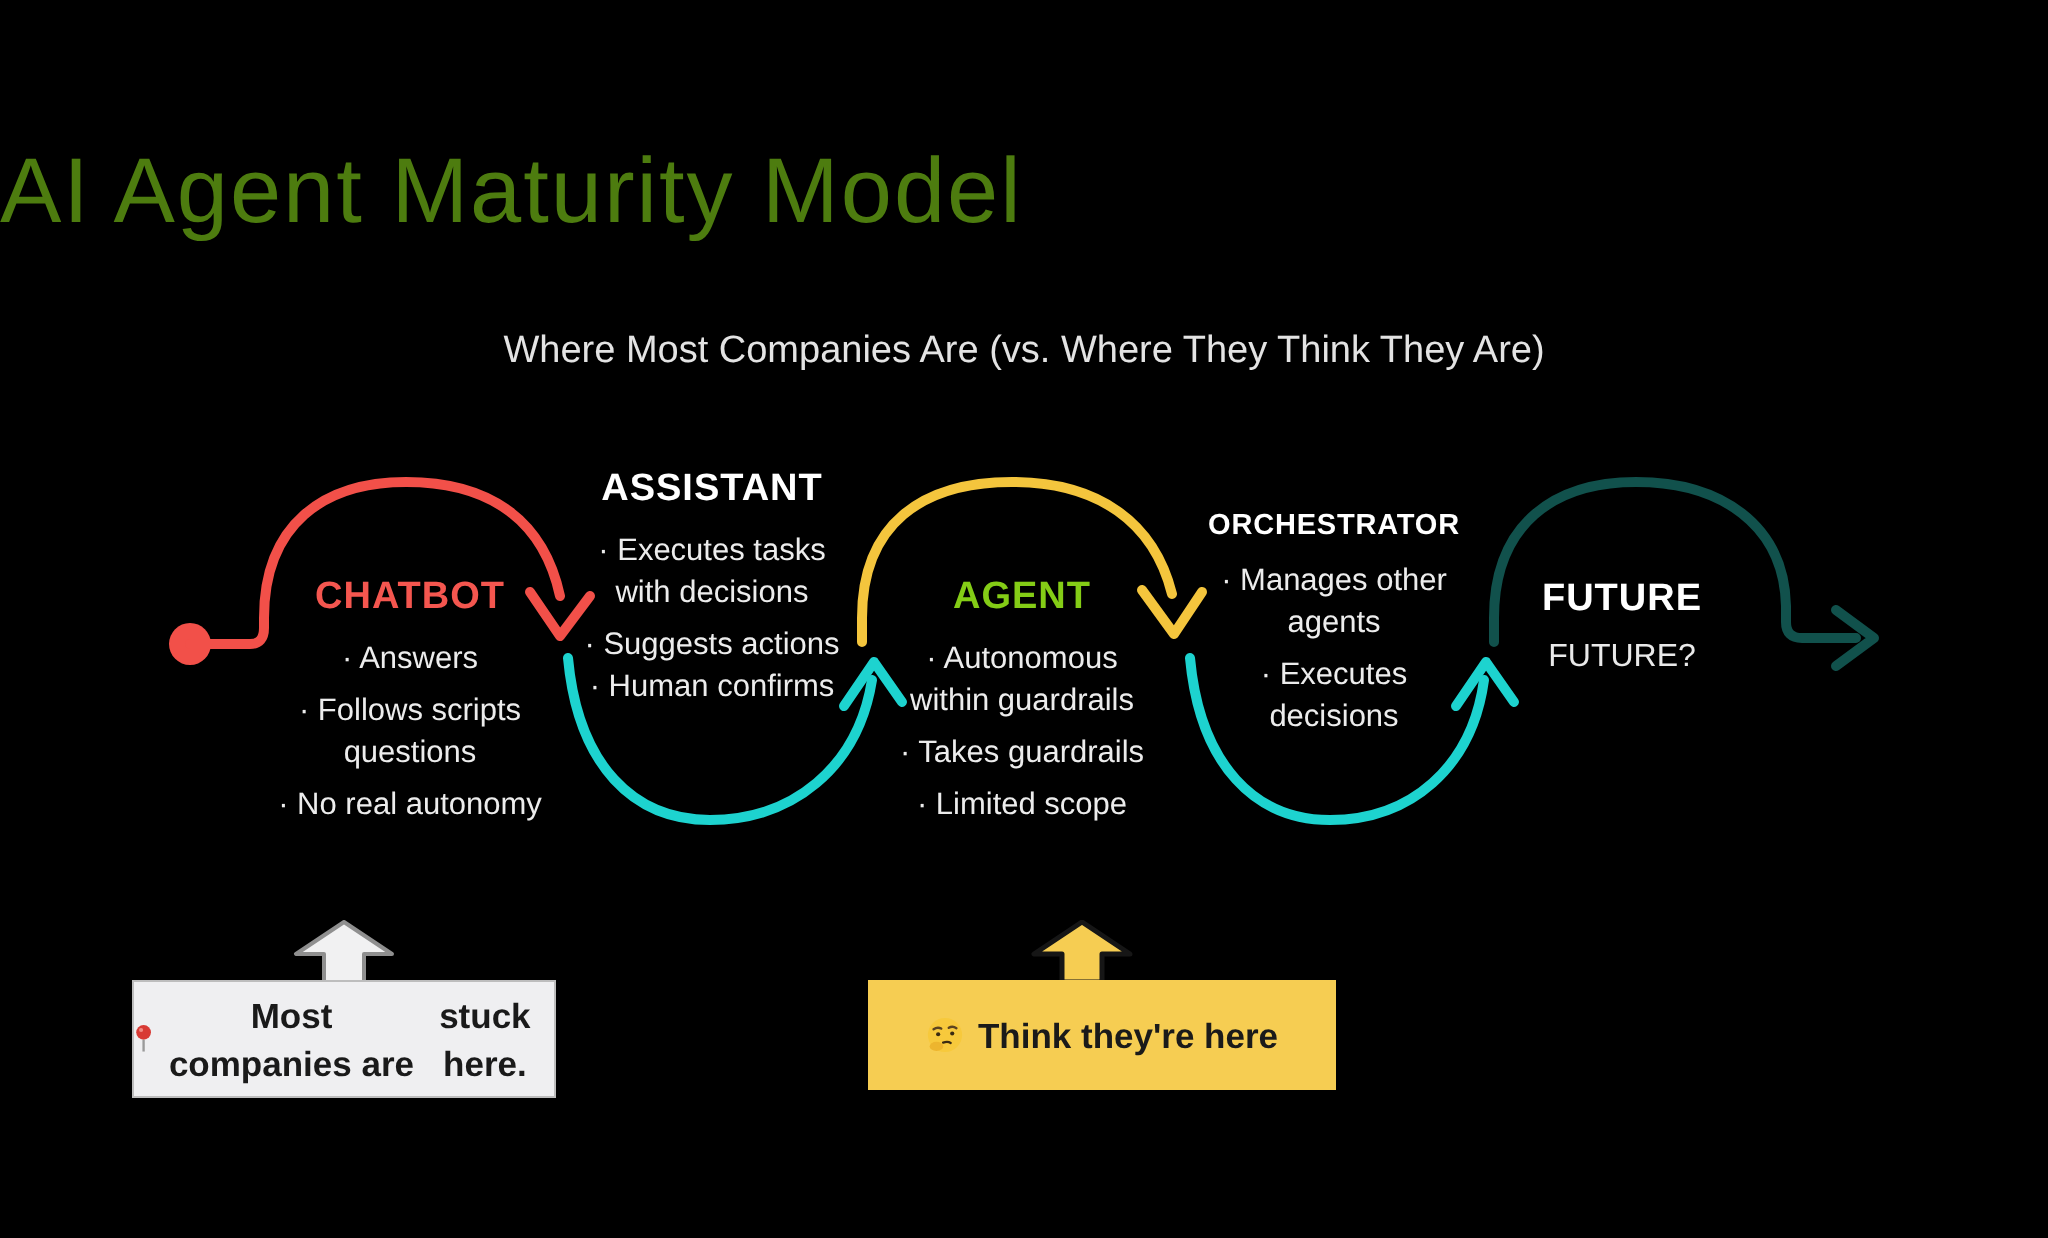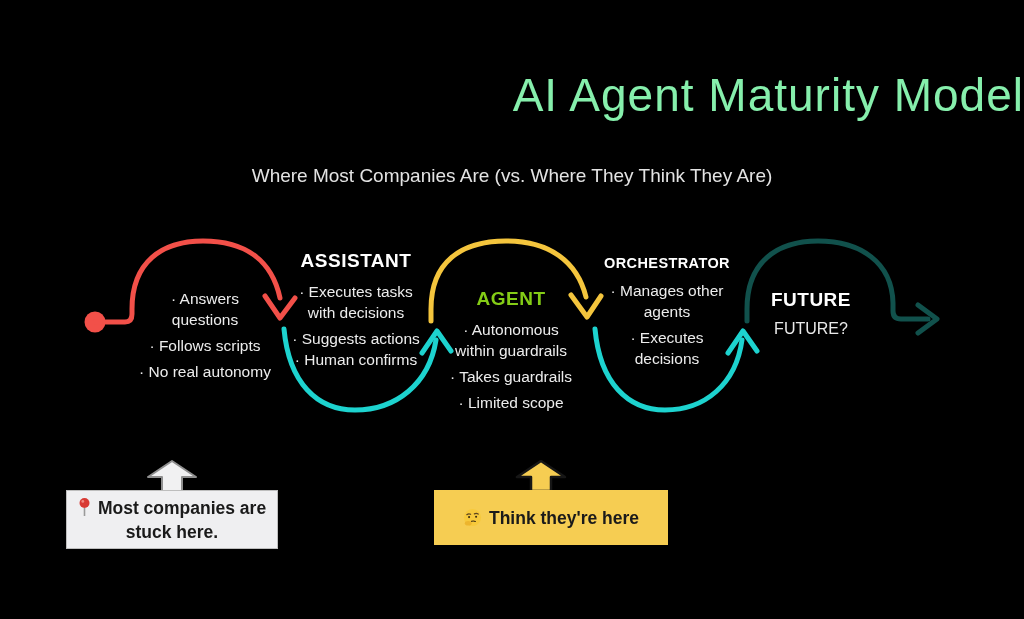--- a/index.html
+++ b/index.html
@@ -5,22 +5,22 @@
   html,body{margin:0;padding:0;background:#000;}
   .slide{
     position:relative;
     width:1024px;height:619px;
     background:#000000;
     overflow:hidden;
     font-family:"Liberation Sans", sans-serif;
   }
   .title{
     position:absolute;left:0;top:68px;width:1024px;
-    text-align:right;margin:0;
-    color:#86efac;font-size:46px;font-weight:300;letter-spacing:1px;
+    text-align:left;margin:0;
+    color:#4d7c0f;font-size:46px;font-weight:300;letter-spacing:1px;
   }
   .subtitle{
     position:absolute;left:0;top:165px;width:1024px;
     text-align:center;margin:0;
     color:#e3e3e3;font-size:19px;font-weight:400;
   }
   .flow-svg{position:absolute;left:0;top:0;}
   .stage{
     position:absolute;
     transform:translateX(-50%);
@@ -30,21 +30,21 @@
   .stage-label{
     font-size:19px;font-weight:bold;letter-spacing:.5px;
     color:#ffffff;margin-bottom:9px;white-space:nowrap;
   }
   .stage.small-label .stage-label{font-size:14.5px;letter-spacing:.4px;}
   .stage-sublabel{font-size:16px;color:#e9e9e9;margin-top:2px;white-space:nowrap;}
   .line{font-size:15.5px;line-height:21px;white-space:nowrap;}
   .line.gap{margin-top:5px;}
   .callout-box{
     position:absolute;
-    display:flex;flex-direction:column;align-items:center;justify-content:center;
+    display:flex;flex-direction:row;align-items:center;justify-content:center;
     font-size:17.5px;font-weight:600;line-height:24px;
     color:#1a1a1a;text-align:center;
   }
   .callout-box.gray{border:1px solid #bdbdbd;}
   .callout-line{display:flex;align-items:center;gap:7px;}
   .block-arrow{position:absolute;}
 </style>
 </head>
 <body>
 
@@ -65,27 +65,28 @@
     <path d="M 571 295 L 587 317 L 601 296" fill="none" stroke-width="5" stroke-linecap="round" stroke-linejoin="round" stroke="#f4c53d"></path>
 
     <path d="M 595 329 C 600 383 628 410 665 410 C 705 410 736 384 742 340" fill="none" stroke-width="5" stroke-linecap="round" stroke="#1dd3cf"></path>
     <path d="M 728 353 L 743 331 L 757 351" fill="none" stroke-width="5" stroke-linecap="round" stroke-linejoin="round" stroke="#1dd3cf"></path>
 
     <path d="M 747 321 L 747 309 C 747 262 777 241 818 241 C 860 241 892 262 893 303 L 893 311 Q 893 319 901 319 L 928 319" fill="none" stroke-width="5" stroke-linecap="round" stroke="#11514c"></path>
     <path d="M 918 305 L 937 319 L 918 333" fill="none" stroke-width="5" stroke-linecap="round" stroke-linejoin="round" stroke="#11514c"></path>
   </svg>
 
   <div class="stage" style="left:205px;top:288px">
+    <div class="stage-label" style="color: rgb(244, 86, 79);">CHATBOT</div>
     <div class="line">· Answers</div>
+    <div class="line gap">· Follows scripts</div>
     <div class="line">questions</div>
-    <div class="line gap">· Follows scripts</div>
     <div class="line gap">· No real autonomy</div>
   </div>
 
-  <div class="stage" style="left:356px;top:250px">
+  <div class="stage" style="left:356px;top:234px">
     <div class="stage-label">ASSISTANT</div>
     <div class="line">· Executes tasks</div>
     <div class="line">with decisions</div>
     <div class="line gap">· Suggests actions</div>
     <div class="line">· Human confirms</div>
   </div>
 
   <div class="stage" style="left:511px;top:288px">
     <div class="stage-label" style="color: #84cc16;">AGENT</div>
     <div class="line">· Autonomous</div>

